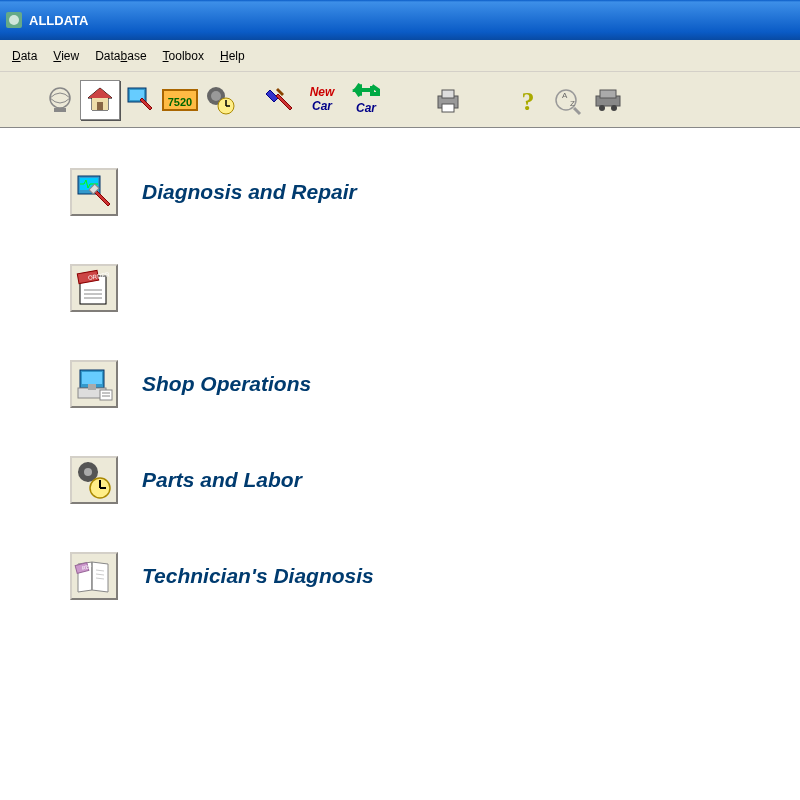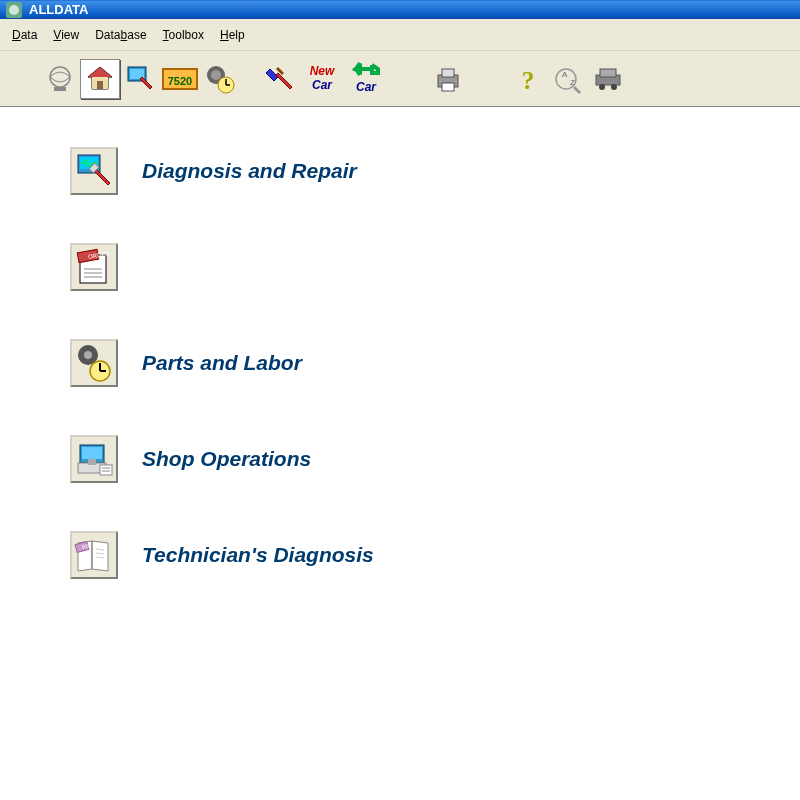--- a/index.html
+++ b/index.html
@@ -6,21 +6,21 @@
     body {
       font-family: Tahoma, Arial, sans-serif;
       font-size: 11px;
       width: 800px;
       height: 800px;
       background: #ffffff;
       overflow: hidden;
     }
     .titlebar {
       background: linear-gradient(to bottom, #0a5bc6 0%, #3d8fe8 5%, #0a5bc6 80%, #084aa3 100%);
-      height: 19px;
+      height: 40px;
       display: flex;
       align-items: center;
       padding-left: 5px;
       color: white;
       font-weight: bold;
       font-size: 13px;
     }
     .titlebar-icon {
       width: 18px;
       height: 18px;
@@ -229,49 +229,49 @@
     <div class="nav-icon-box">
       <svg width="40" height="40" viewBox="0 0 40 40">
         <rect x="6" y="8" width="26" height="28" fill="#fff" stroke="#000"></rect>
         <rect x="4" y="4" width="20" height="10" fill="#c44" stroke="#800" transform="rotate(-10 14 9)"></rect>
         <text x="14" y="12" font-size="6" fill="#fff" font-family="Arial" transform="rotate(-10 14 9)">ORDER</text>
         <line x1="10" y1="22" x2="28" y2="22" stroke="#888"></line>
         <line x1="10" y1="26" x2="28" y2="26" stroke="#888"></line>
         <line x1="10" y1="30" x2="28" y2="30" stroke="#888"></line>
       </svg>
     </div>
-  </div>
-
-  <div class="nav-item">
-    <div class="nav-icon-box">
-      <svg width="40" height="40" viewBox="0 0 40 40">
-        <circle cx="14" cy="12" r="10" fill="#555"></circle>
-        <path d="M14 2 L16 4 L14 6 L12 4 Z M24 12 L22 14 L20 12 L22 10 Z M14 22 L12 20 L14 18 L16 20 Z M4 12 L6 10 L8 12 L6 14 Z" fill="#555"></path>
-        <circle cx="14" cy="12" r="4" fill="#aaa"></circle>
-        <circle cx="26" cy="28" r="10" fill="#fe8" stroke="#a80" stroke-width="1.5"></circle>
-        <line x1="26" y1="28" x2="26" y2="20" stroke="#000" stroke-width="2"></line>
-        <line x1="26" y1="28" x2="32" y2="28" stroke="#000" stroke-width="2"></line>
-      </svg>
-    </div>
-    <span class="nav-label">Parts and Labor</span>
   </div>
 
   <div class="nav-item">
     <div class="nav-icon-box">
       <svg width="40" height="40" viewBox="0 0 40 40">
         <rect x="6" y="6" width="24" height="18" fill="#39c" stroke="#036"></rect>
         <rect x="8" y="8" width="20" height="12" fill="#6cf"></rect>
         <rect x="4" y="24" width="28" height="10" fill="#ddd" stroke="#888"></rect>
         <rect x="14" y="20" width="8" height="6" fill="#aaa"></rect>
         <rect x="26" y="26" width="12" height="10" fill="#fff" stroke="#888"></rect>
         <line x1="28" y1="29" x2="36" y2="29" stroke="#888"></line>
         <line x1="28" y1="32" x2="36" y2="32" stroke="#888"></line>
       </svg>
     </div>
     <span class="nav-label">Shop Operations</span>
+  </div>
+
+  <div class="nav-item">
+    <div class="nav-icon-box">
+      <svg width="40" height="40" viewBox="0 0 40 40">
+        <circle cx="14" cy="12" r="10" fill="#555"></circle>
+        <path d="M14 2 L16 4 L14 6 L12 4 Z M24 12 L22 14 L20 12 L22 10 Z M14 22 L12 20 L14 18 L16 20 Z M4 12 L6 10 L8 12 L6 14 Z" fill="#555"></path>
+        <circle cx="14" cy="12" r="4" fill="#aaa"></circle>
+        <circle cx="26" cy="28" r="10" fill="#fe8" stroke="#a80" stroke-width="1.5"></circle>
+        <line x1="26" y1="28" x2="26" y2="20" stroke="#000" stroke-width="2"></line>
+        <line x1="26" y1="28" x2="32" y2="28" stroke="#000" stroke-width="2"></line>
+      </svg>
+    </div>
+    <span class="nav-label">Parts and Labor</span>
   </div>
 
   <div class="nav-item">
     <div class="nav-icon-box">
       <svg width="40" height="40" viewBox="0 0 40 40">
         <path d="M4 8 L18 6 L18 34 L4 36 Z" fill="#fff" stroke="#888"></path>
         <path d="M18 6 L34 8 L34 36 L18 34 Z" fill="#fff" stroke="#888"></path>
         <line x1="18" y1="6" x2="18" y2="34" stroke="#888"></line>
         <rect x="2" y="8" width="12" height="8" fill="#c9c" stroke="#969" transform="rotate(-15 8 12)"></rect>
         <text x="8" y="14" font-size="5" fill="#fff" font-family="Arial" transform="rotate(-15 8 12)">REF</text>

